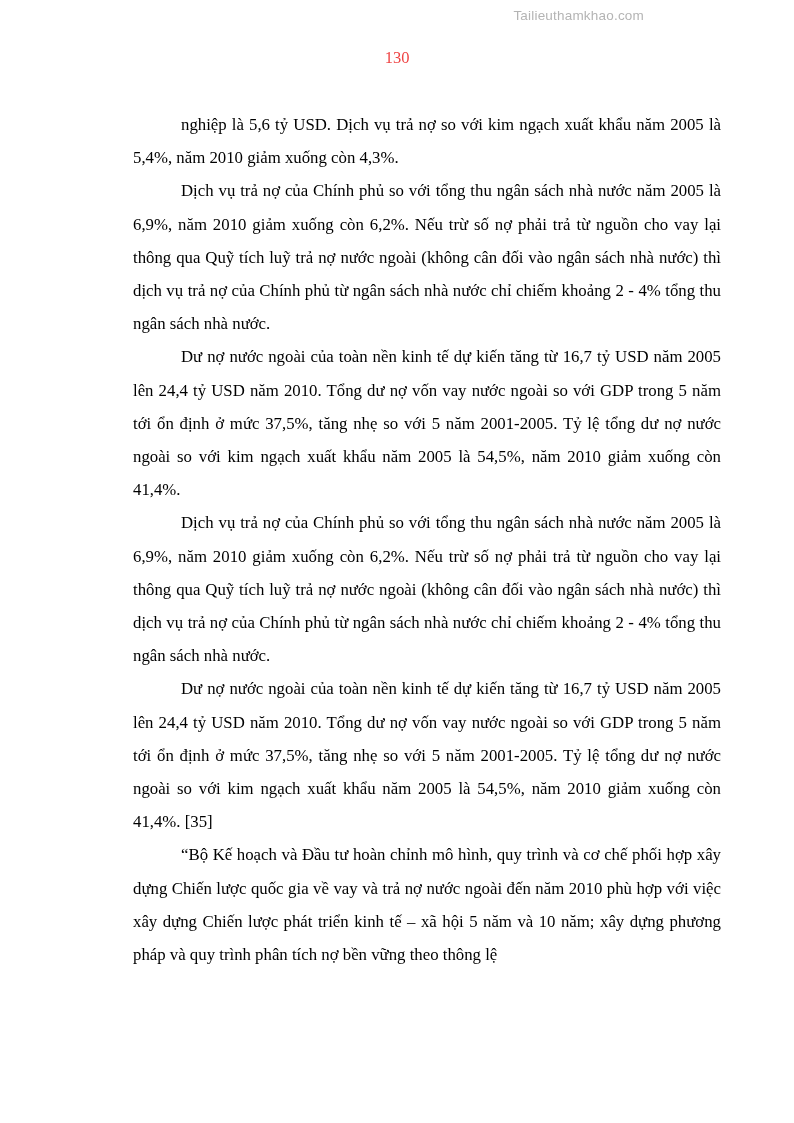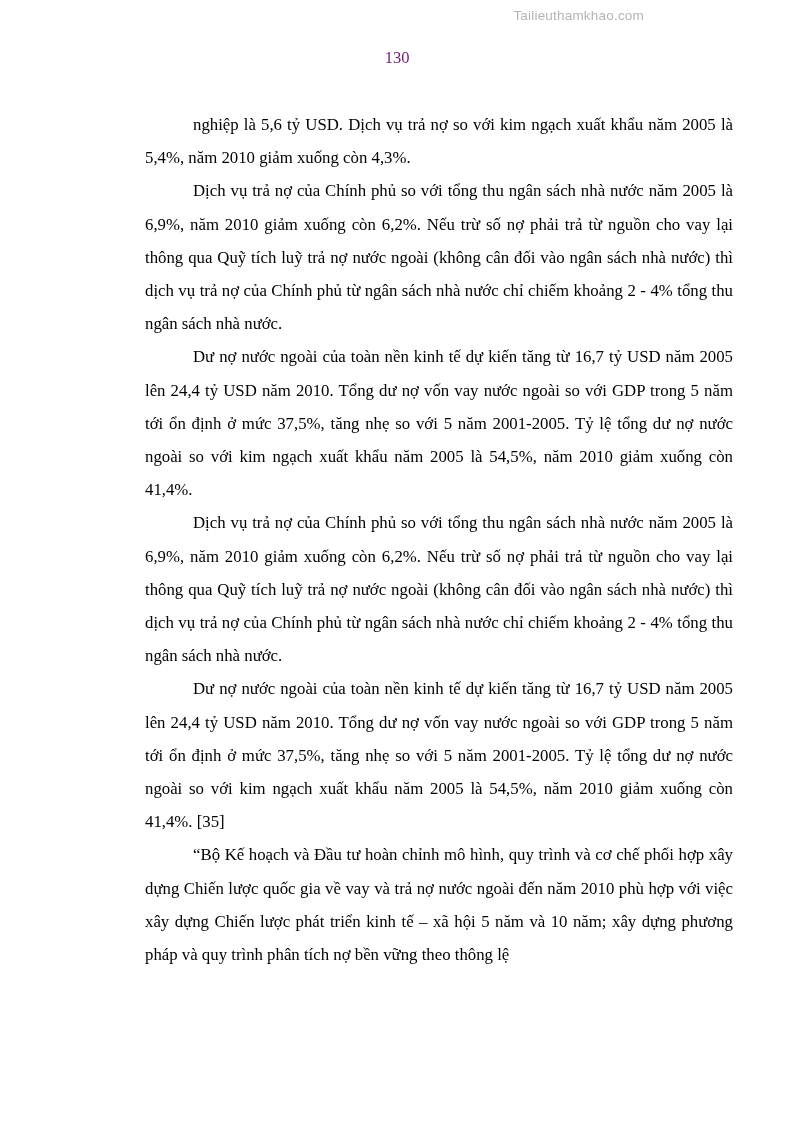--- a/index.html
+++ b/index.html
@@ -42,30 +42,29 @@
 
   
   .folio {
     position: absolute;
     top: 50px;
     left: 0;
     width: 794px;
     text-align: center;
     font-size: 16.5px;
     line-height: 1;
-    color: #701a75;
+    color: #ef4444;
   }
 
   
   .body-block {
     position: absolute;
     left: 133px;
     top: 108px;
     width: 588px;
-    margin-left: 12px;
   }
 
   p.para {
     margin: 0;
     font-size: 16.8px;
     line-height: 33.2px;
     text-align: justify;
     text-justify: inter-word;
     text-indent: 48px;
     hyphens: none;

